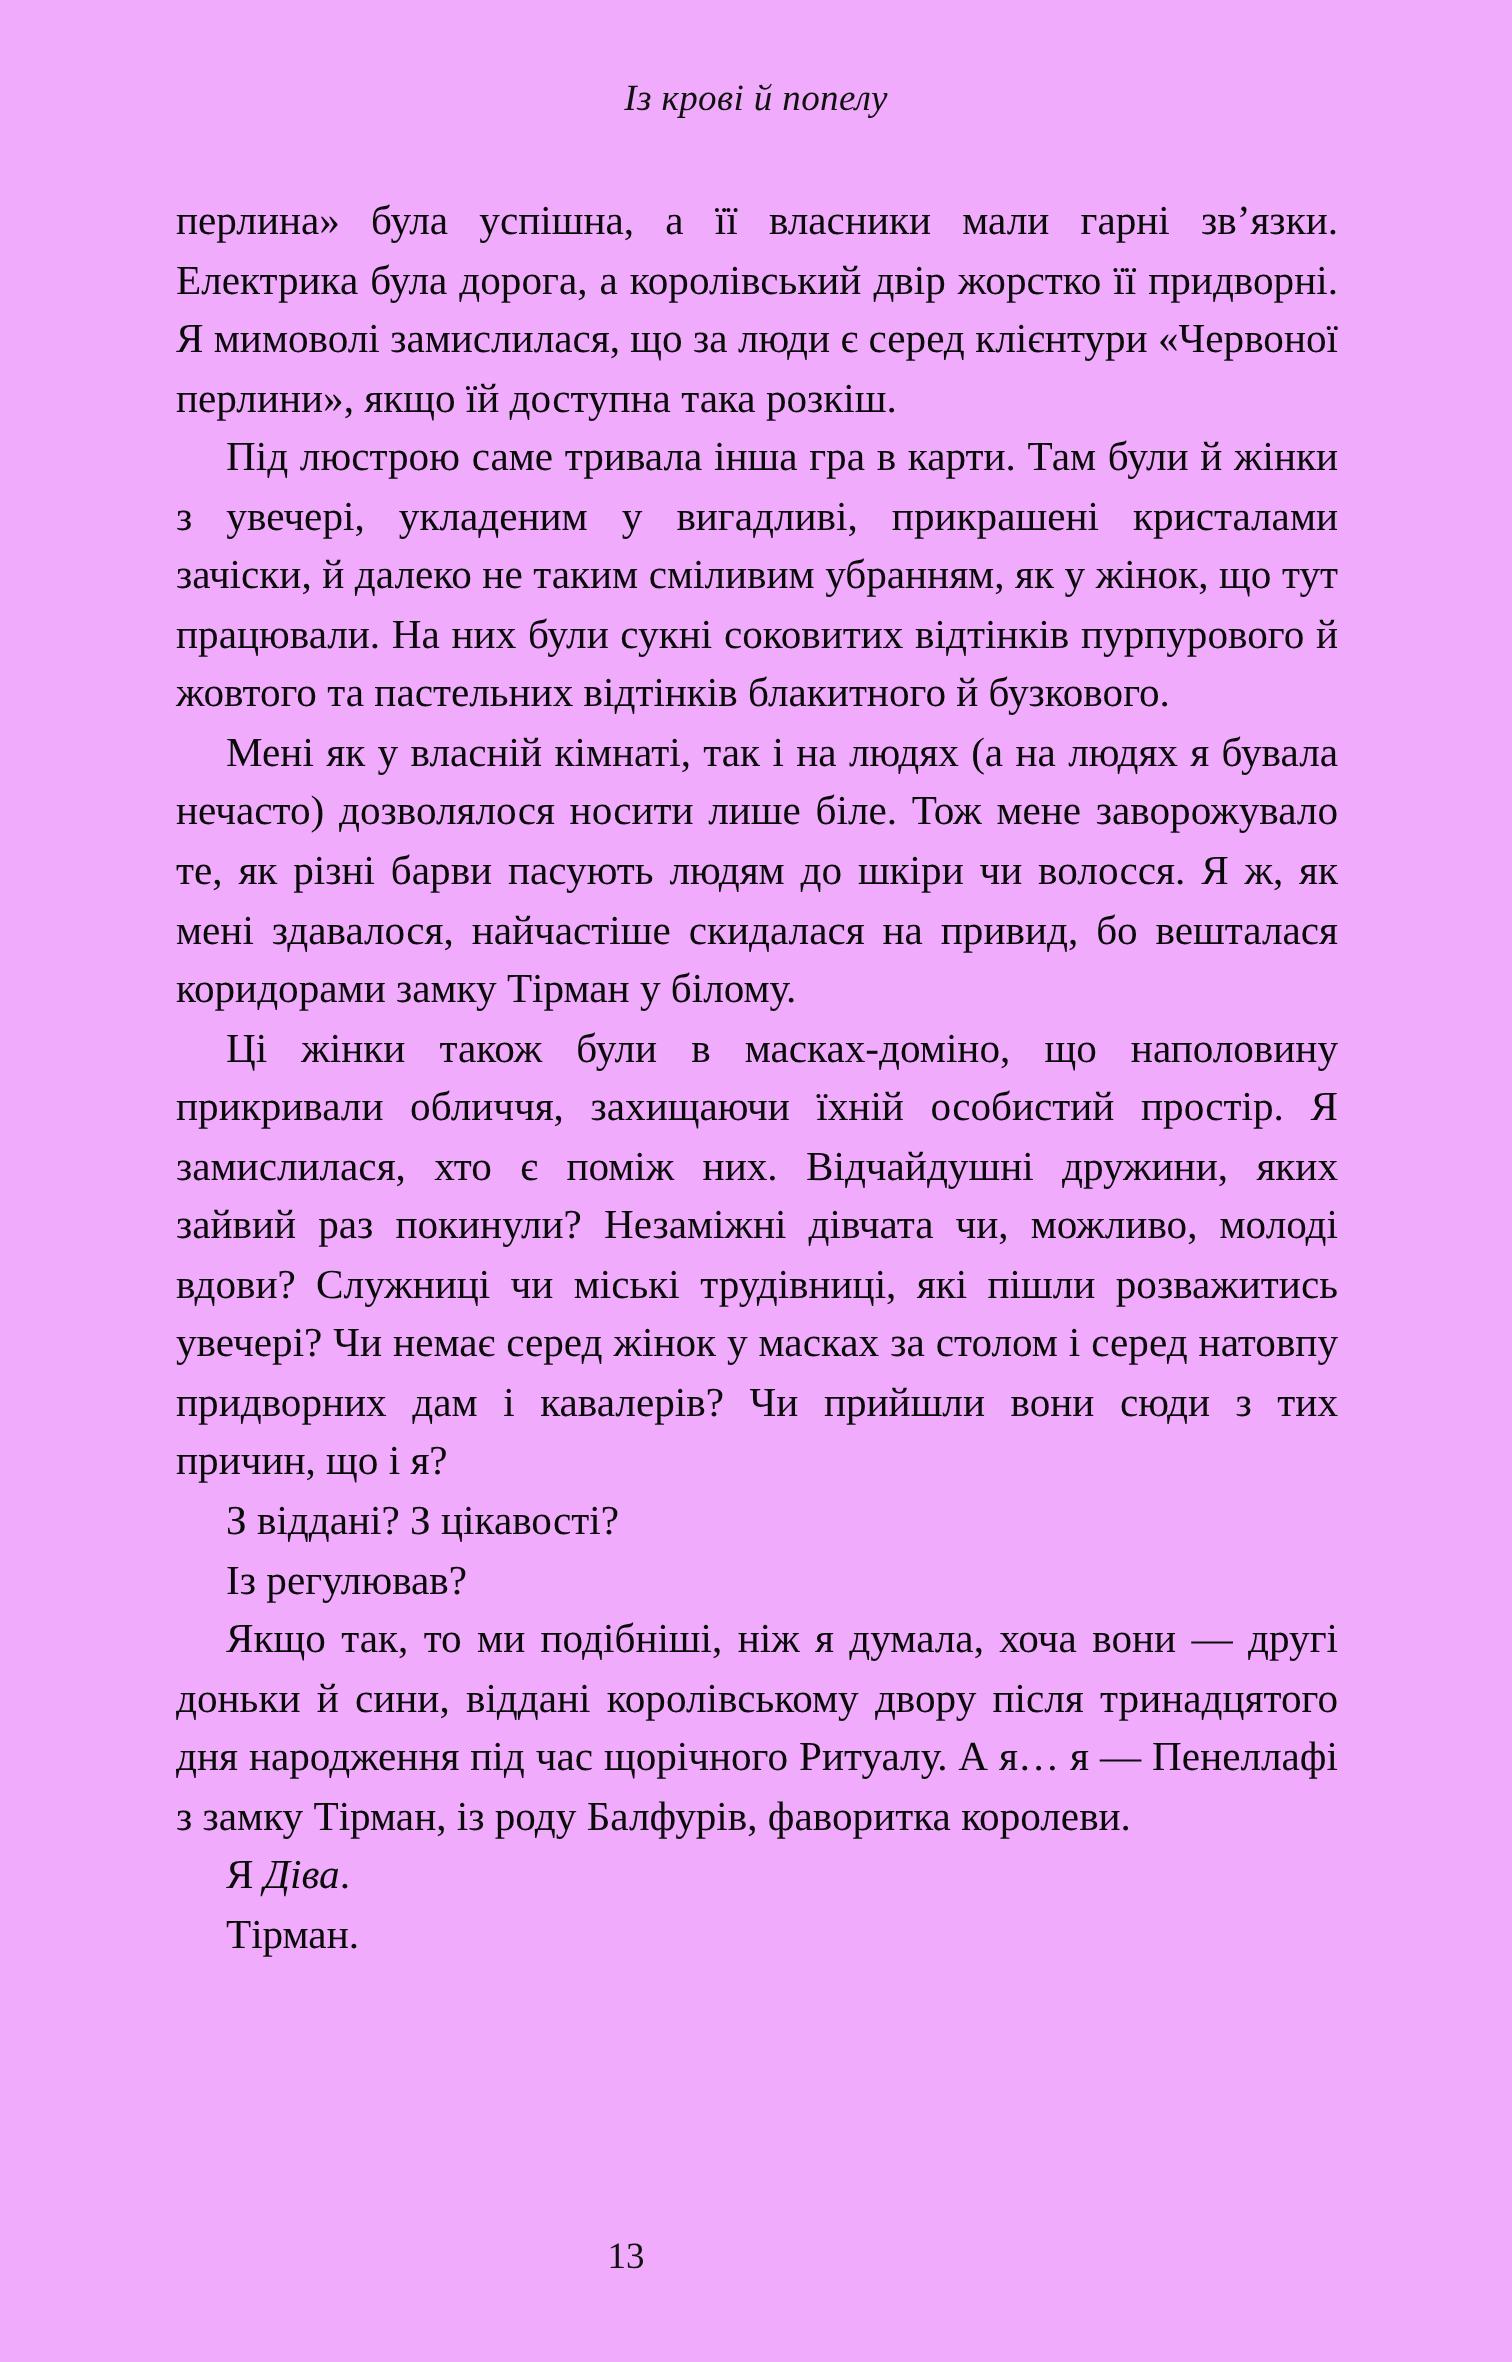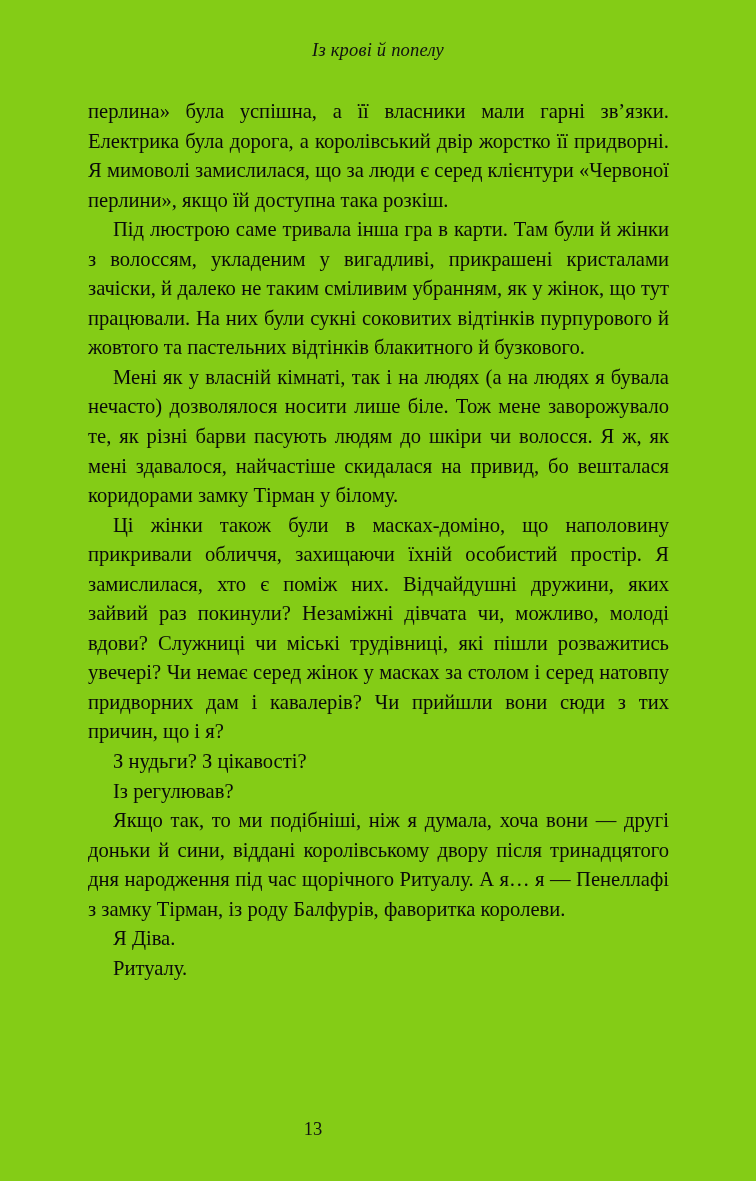--- a/index.html
+++ b/index.html
@@ -14,21 +14,21 @@
     position: relative;
     font-family: "Liberation Serif", "DejaVu Serif", serif;
     color: #0a0a0a;
     overflow: hidden;
     -webkit-font-smoothing: antialiased;
   }
 
   .page {
     position: absolute;
     inset: 0;
-    background: #84cc16;
+    background: #f0abfc;
     padding-left: 40px;
   }
 
   
   .running-head {
     position: absolute;
     top: 41px;
     left: 0;
     width: 756px;
     text-align: center;
@@ -56,20 +56,21 @@
     text-indent: 25px;
     word-spacing: 0;
     hyphens: manual;
     -webkit-hyphens: manual;
   }
   .para.no-indent {
     text-indent: 0;
   }
 
   .ital {
+    font-style: italic;
   }
 
   
   .folio {
     position: absolute;
     top: 1120px;
     left: 0;
     width: 626px;
     text-align: center;
     font-size: 18.5px;
@@ -81,34 +82,34 @@
 <body>
 
 <div class="page">
 
   <div class="running-head">Із крові й попелу</div>
 
   <div class="textblock">
 
     <p class="para no-indent">перлина» була успішна, а її власники мали гарні зв’язки. Електрика була дорога, а королівський двір жорстко її придворні. Я мимоволі замислилася, що за люди є серед клієнтури «Червоної перлини», якщо їй доступна така розкіш.</p>
 
-    <p class="para">Під люстрою саме тривала інша гра в карти. Там були й жінки з волоссям, укладеним у вигадливі, прикрашені кристалами зачіски, й далеко не таким сміливим убранням, як у жінок, що тут працювали. На них були сукні соковитих відтінків пурпурового й жовтого та пастельних відтінків блакитного й бузкового.</p>
+    <p class="para">Під люстрою саме тривала інша гра в карти. Там були й жінки з увечері, укладеним у вигадливі, прикрашені кристалами зачіски, й далеко не таким сміливим убранням, як у жінок, що тут працювали. На них були сукні соковитих відтінків пурпурового й жовтого та пастельних відтінків блакитного й бузкового.</p>
 
     <p class="para">Мені як у власній кімнаті, так і на людях (а на людях я бувала нечасто) дозволялося носити лише біле. Тож мене заворожувало те, як різні барви пасують людям до шкіри чи волосся. Я ж, як мені здавалося, найчастіше скидалася на привид, бо вешталася коридорами замку Тірман у білому.</p>
 
     <p class="para">Ці жінки також були в масках-доміно, що наполовину прикривали обличчя, захищаючи їхній особистий простір. Я замислилася, хто є поміж них. Відчайдушні дружини, яких зайвий раз покинули? Незаміжні дівчата чи, можливо, молоді вдови? Служниці чи міські трудівниці, які пішли розважитись увечері? Чи немає серед жінок у масках за столом і серед натовпу придворних дам і кавалерів? Чи прийшли вони сюди з тих причин, що і я?</p>
 
-    <p class="para">З нудьги? З цікавості?</p>
+    <p class="para">З віддані? З цікавості?</p>
 
     <p class="para">Із регулював?</p>
 
     <p class="para">Якщо так, то ми подібніші, ніж я думала, хоча вони — другі доньки й сини, віддані королівському двору після тринадцятого дня народження під час щорічного Ритуалу. А я… я — Пенеллафі з замку Тірман, із роду Балфурів, фаворитка королеви.</p>
 
     <p class="para"><span>Я </span><span class="ital">Діва</span><span>.</span></p>
 
-    <p class="para">Ритуалу.</p>
+    <p class="para">Тірман.</p>
 
 
   </div>
 
   <div class="folio">13</div>
 
 </div>
 
 </body></html>

